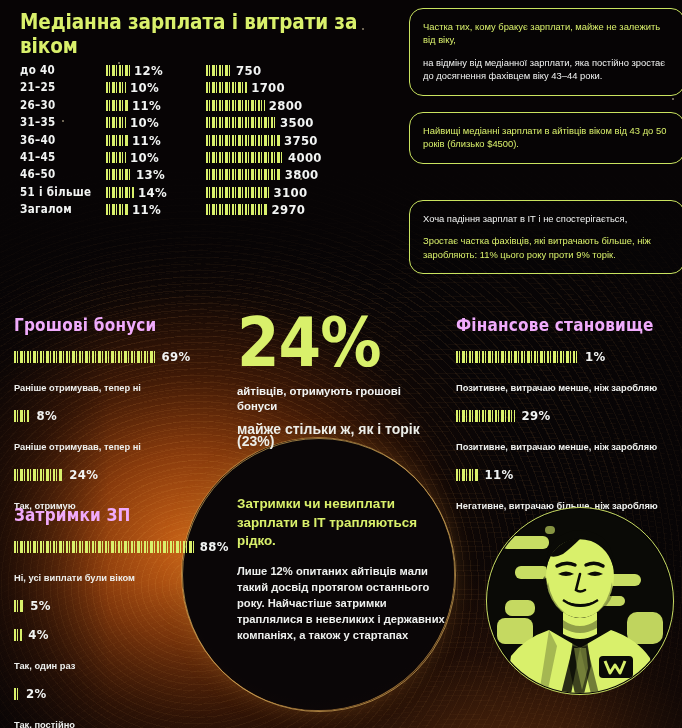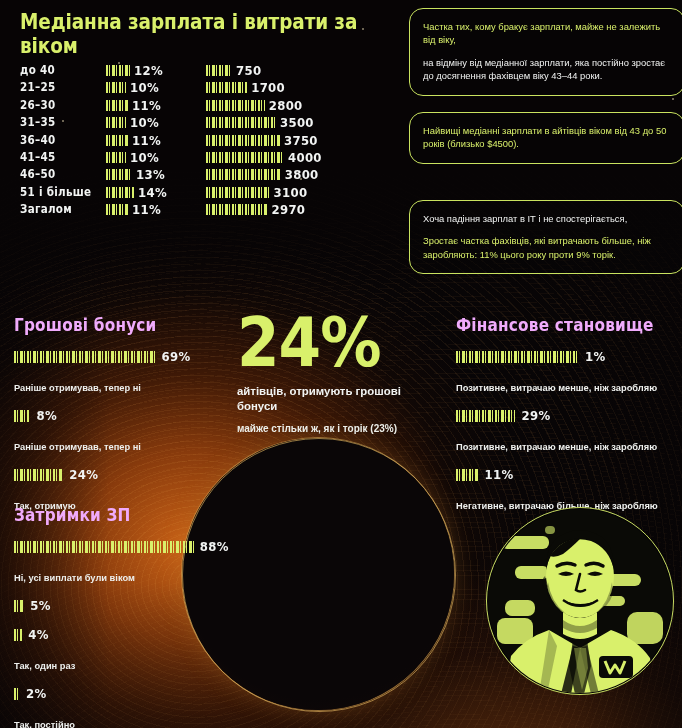--- a/index.html
+++ b/index.html
@@ -118,21 +118,21 @@
   .sec-fin{left:456px;top:315px;width:220px;}
   .sec-delay{left:14px;top:505px;width:215px;}
 
   
   .hero{position:absolute;left:237px;top:312px;width:200px;}
   .hero-num{
     font-family:"DejaVu Sans Condensed","Liberation Sans",sans-serif;
     font-size:68px;line-height:62px;font-weight:700;color:#d9f06b;letter-spacing:-1px;margin:0;
   }
   .hero-sub{margin:10px 0 0 0;font-size:11.4px;line-height:15px;font-weight:700;color:#f2f4f3;}
-  .hero-note{margin:9px 0 0 0;font-size:10px;line-height:12px;font-weight:700;color:#eceee9;}
+  .hero-note{margin:9px 0 0 0;font-size:14px;line-height:12px;font-weight:700;color:#eceee9;}
 
   
   .circle-text{position:absolute;left:237px;top:495px;width:208px;}
   .circle-head{margin:0;font-size:13.4px;line-height:18.5px;font-weight:700;color:#d9f06b;}
   .circle-body{margin:12px 0 0 0;font-size:11.2px;line-height:16px;font-weight:700;color:#eef0ee;}
 
   
   .portrait{
     position:absolute;left:486px;top:507px;width:186px;height:186px;border-radius:50%;
     overflow:hidden;border:1.5px solid #c9dd63;background:#050405;
@@ -362,20 +362,24 @@
         <div class="stat-item">
           <div class="stat-row">
             <div class="bar tall" style="width: 6px;"></div>
             <span class="stat-pct">2%</span>
           </div>
           <div class="stat-label">Так, постійно</div>
         </div>
       </div>
   </section>
 
+  <div class="circle-text">
+    <p class="circle-head">Затримки чи невиплати зарплати в ІТ трапляються рідко.</p>
+    <p class="circle-body">Лише 12% опитаних айтівців мали такий досвід протягом останнього року. Найчастіше затримки траплялися в невеликих і державних компаніях, а також у стартапах</p>
+  </div>
 
   <div class="portrait">
     <svg viewBox="0 0 186 186" xmlns="http://www.w3.org/2000/svg">
       <defs>
         <clipPath id="pclip">
             <circle cx="93" cy="93" r="92"></circle>
           </clipPath>
       </defs>
       <g clip-path="url(#pclip)">
         <rect x="0" y="0" width="186" height="186" fill="#0a0a06"></rect>

